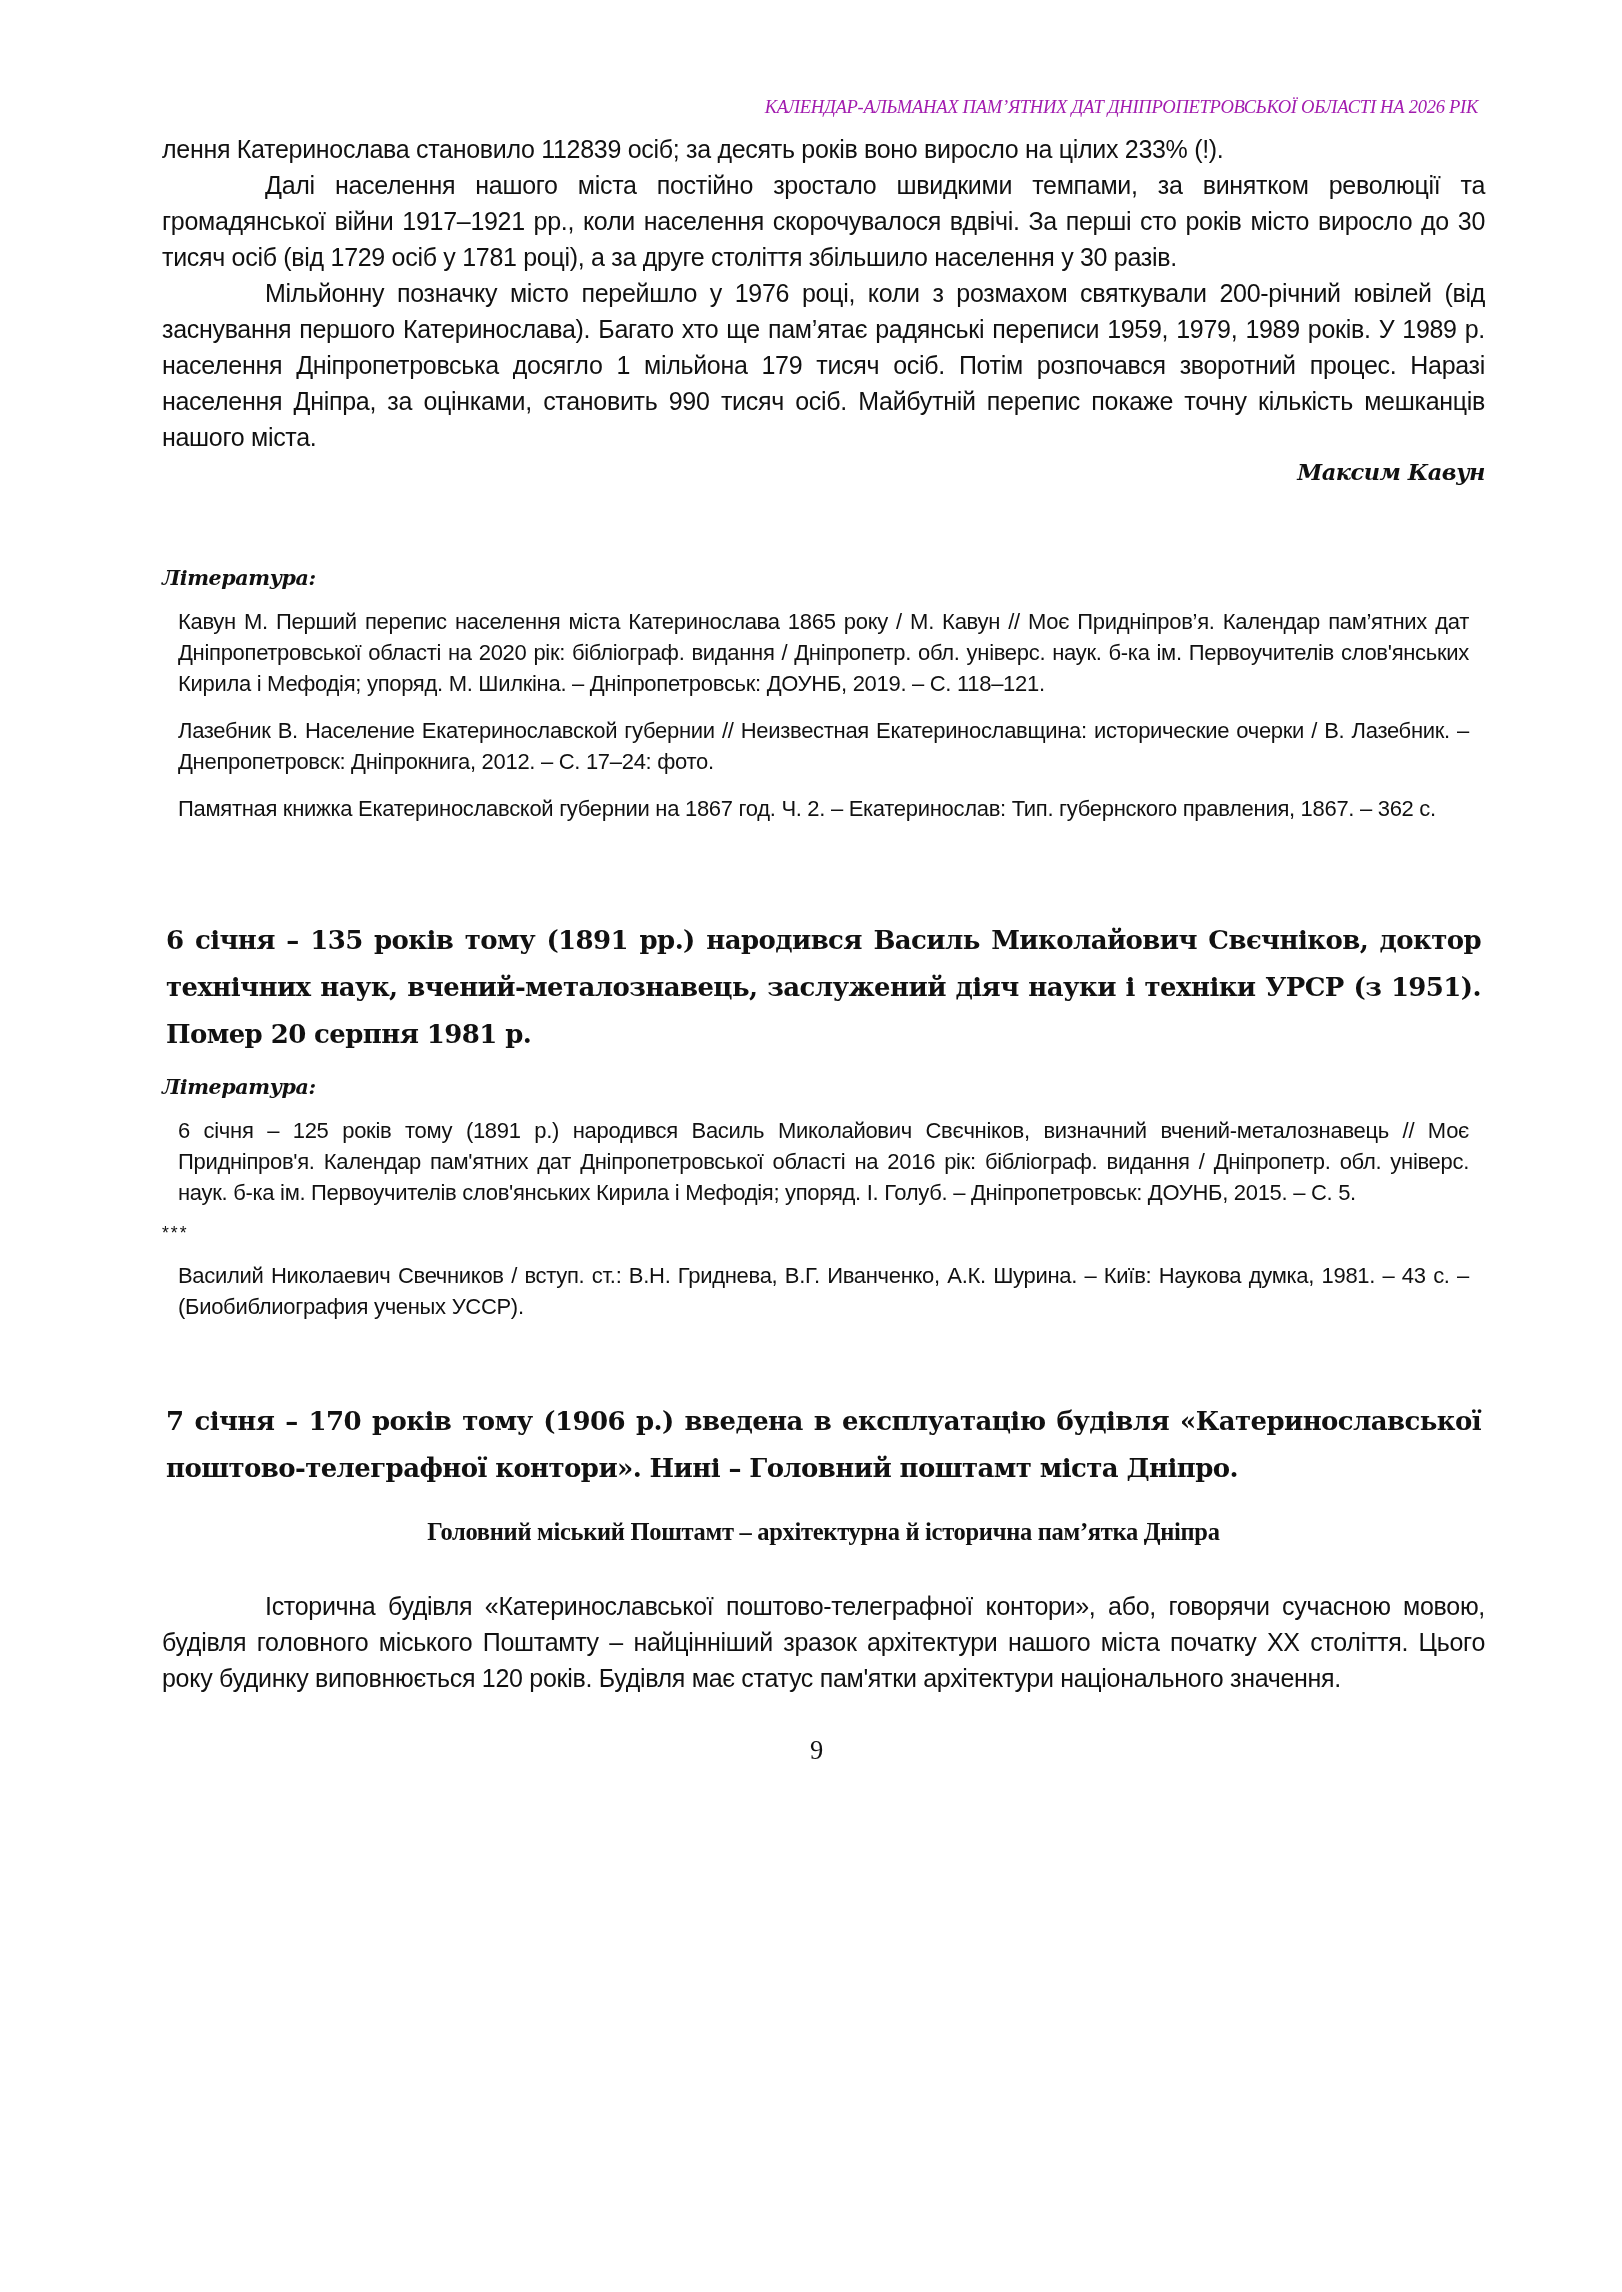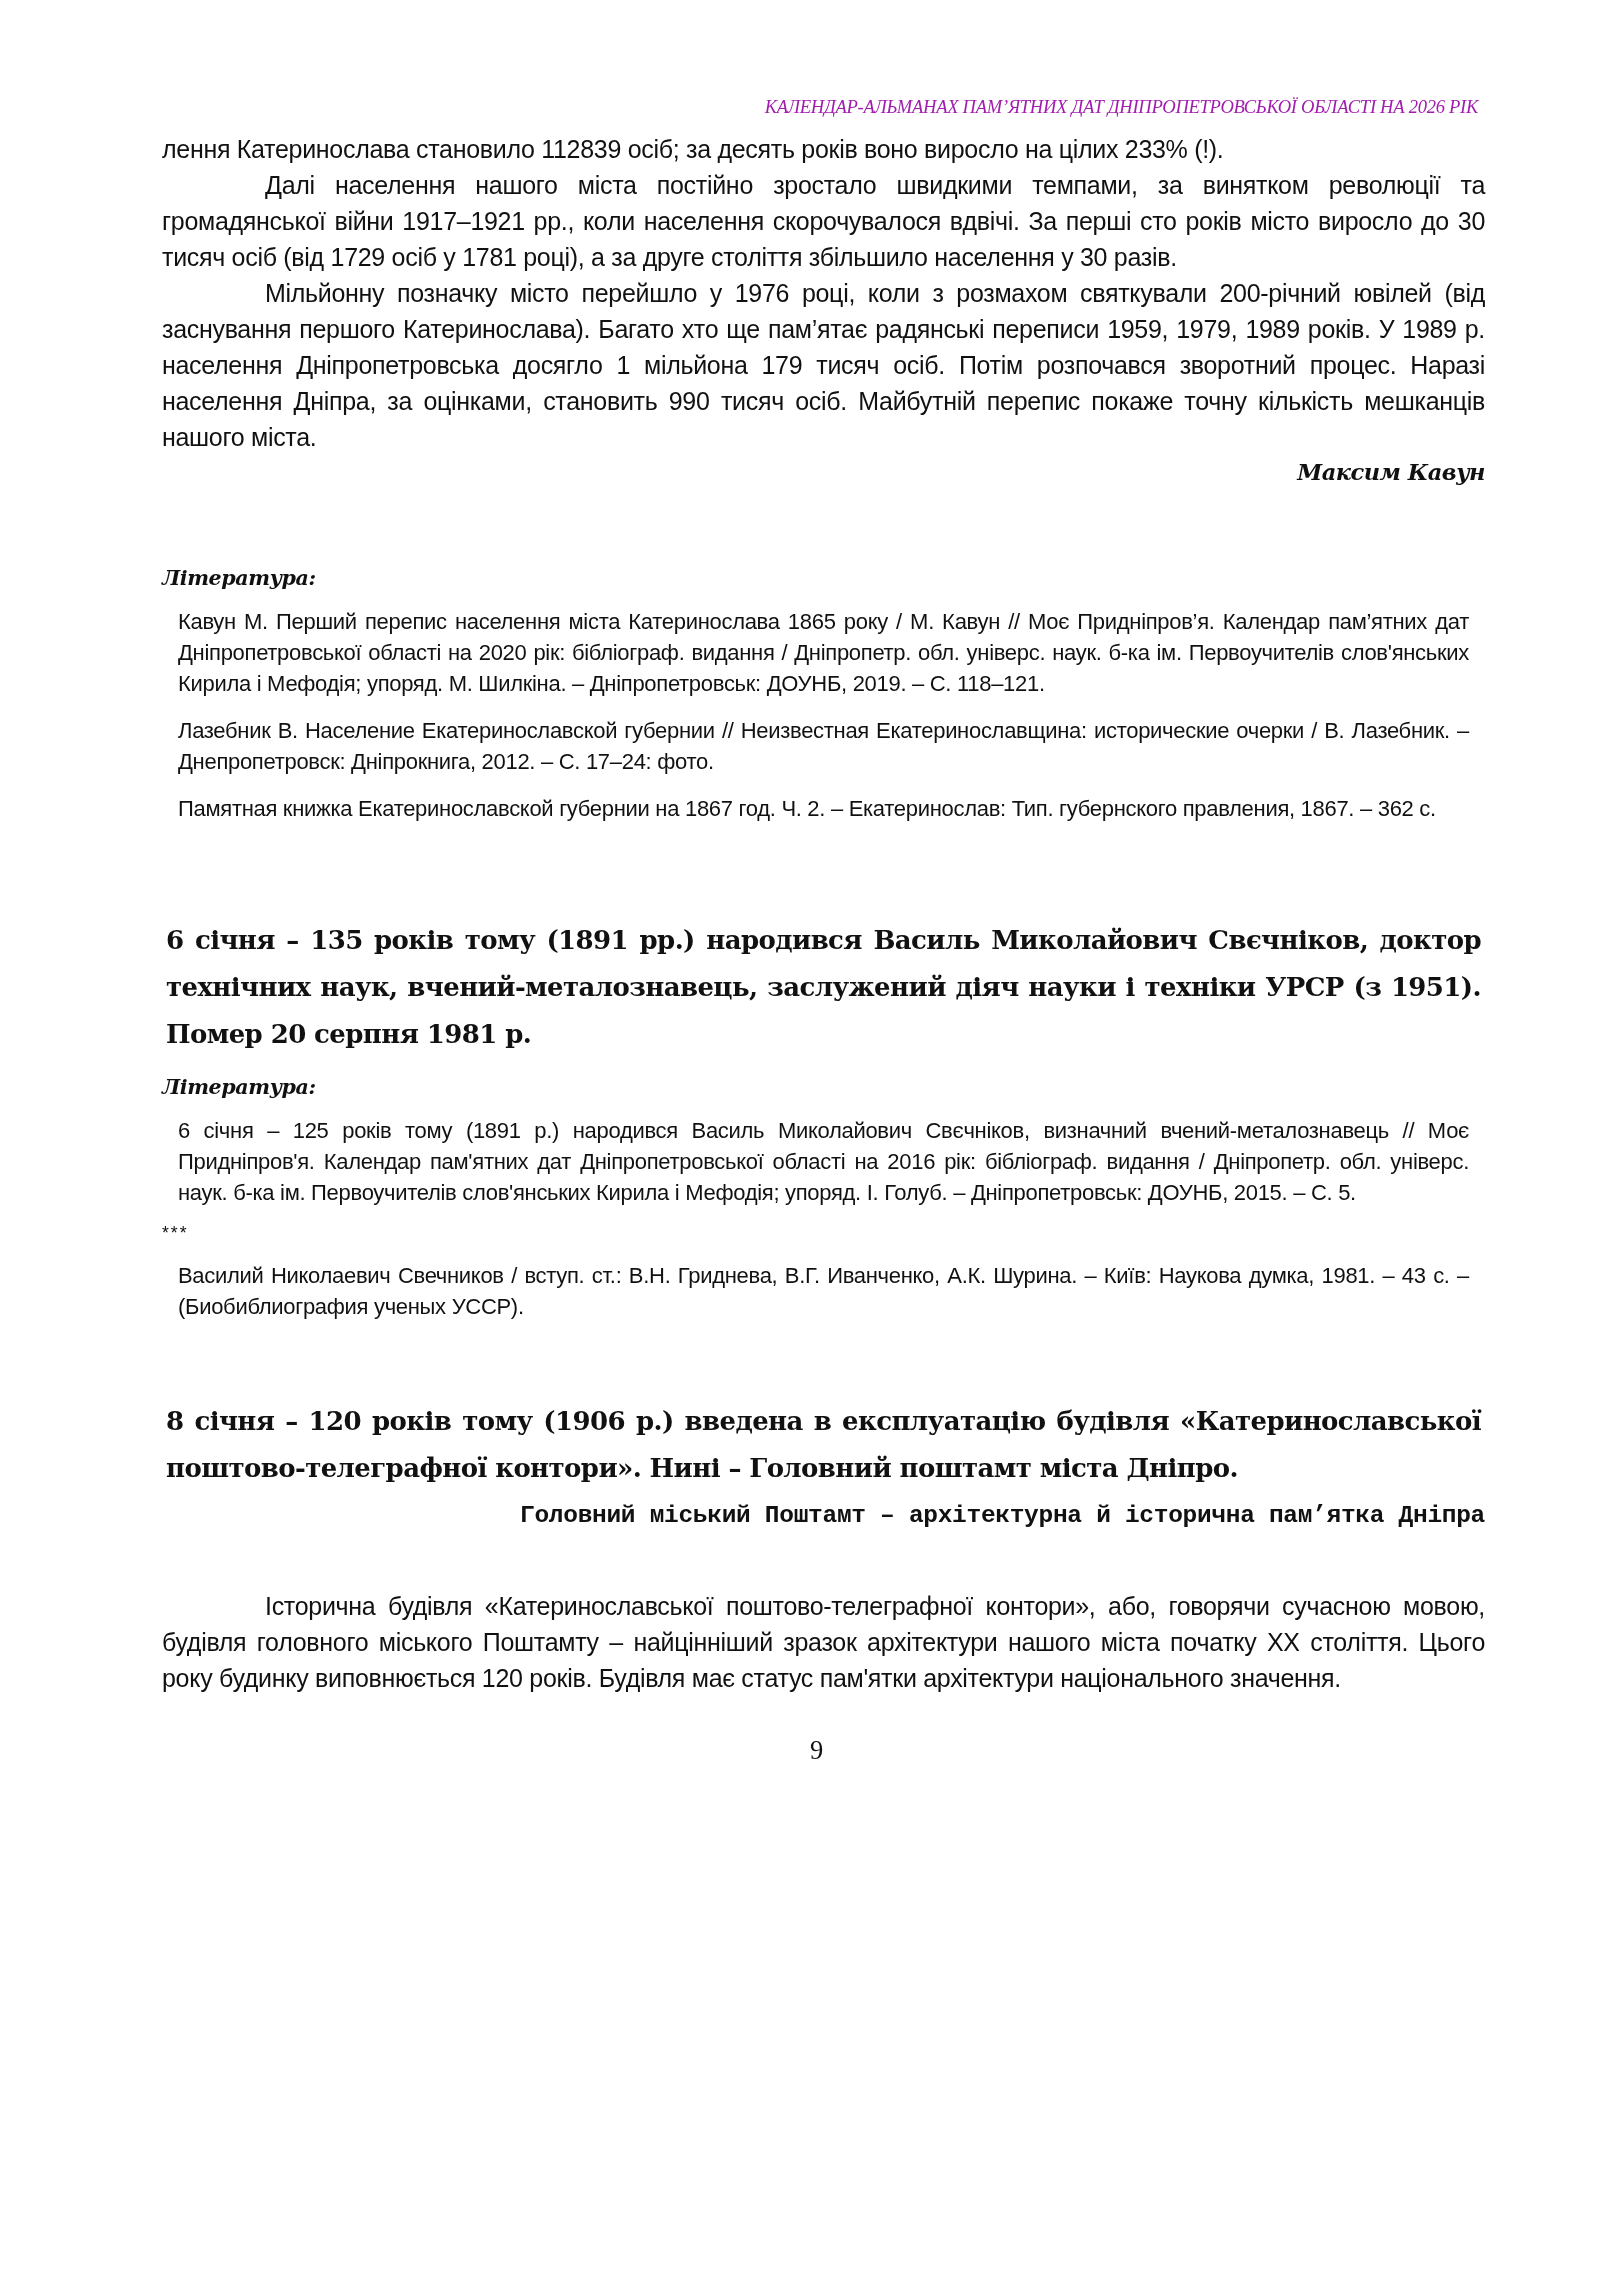--- a/index.html
+++ b/index.html
@@ -26,22 +26,22 @@
     }
     .lit-item {
       font-family: "Liberation Sans", sans-serif; font-size: 22px; line-height: 31px;
       text-align: justify; margin: 16px; letter-spacing: -0.3px;
     }
     .event-heading {
       font-family: "DejaVu Serif", serif; font-weight: bold; font-size: 26px; line-height: 47px;
       text-align: justify; margin: 4px; letter-spacing: -0.6px;
     }
     .sub-heading {
-      font-family: Liberation Mono, monospace; font-weight: bold; font-size: 24.5px;
-      text-align: right; margin: 0; letter-spacing: -0.3px;
+      font-family: Liberation Serif, serif; font-weight: bold; font-size: 24.5px;
+      text-align: center; margin: 16px; letter-spacing: -0.3px;
     }
     .stars { font-family: "Liberation Sans", sans-serif; font-size: 17.6px; line-height: 19.6px; letter-spacing: 2px; }
     .page-number {
       position: absolute; top: 1735px; left: 0; width: 1323px; text-align: center;
       font-family: "Liberation Serif", serif; font-size: 26.5px;
     }
   </style>
 </head>
 <body>
 
@@ -68,21 +68,21 @@
   </div>
 
   <div class="block" style="top:1075px;">
     <p class="lit-title">Література:</p>
     <p class="lit-item">6 січня – 125 років тому (1891 р.) народився Василь Миколайович Свєчніков, визначний вчений-металознавець // Моє Придніпров'я. Календар пам'ятних дат Дніпропетровської області на 2016 рік: бібліограф. видання / Дніпропетр. обл. універс. наук. б-ка ім. Первоучителів слов'янських Кирила і Мефодія; упоряд. І. Голуб. – Дніпропетровськ: ДОУНБ, 2015. – С. 5.</p>
     <div class="stars">***</div>
     <p class="lit-item">Василий Николаевич Свечников / вступ. ст.: В.Н. Гриднева, В.Г. Иванченко, А.К. Шурина. – Київ: Наукова думка, 1981. – 43 с. – (Биобиблиография ученых УССР).</p>
   </div>
 
   <div class="block" style="top:1394px;">
-    <p class="event-heading">8 січня – 120 років тому (1906 р.) введена в експлуатацію будівля «Катеринославської поштово-телеграфної контори». Нині – Головний поштамт міста Дніпро.</p>
+    <p class="event-heading">7 січня – 170 років тому (1906 р.) введена в експлуатацію будівля «Катеринославської поштово-телеграфної контори». Нині – Головний поштамт міста Дніпро.</p>
   </div>
 
   <div class="block" style="top:1502px;">
     <p class="sub-heading">Головний міський Поштамт – архітектурна й історична пам’ятка Дніпра</p>
   </div>
 
   <div class="block" style="top:1588px;">
     <p class="body-text indent">Історична будівля «Катеринославської поштово-телеграфної контори», або, говорячи сучасною мовою, будівля головного міського Поштамту – найцінніший зразок архітектури нашого міста початку ХХ століття. Цього року будинку виповнюється 120 років. Будівля має статус пам'ятки архітектури національного значення.</p>
   </div>
 

